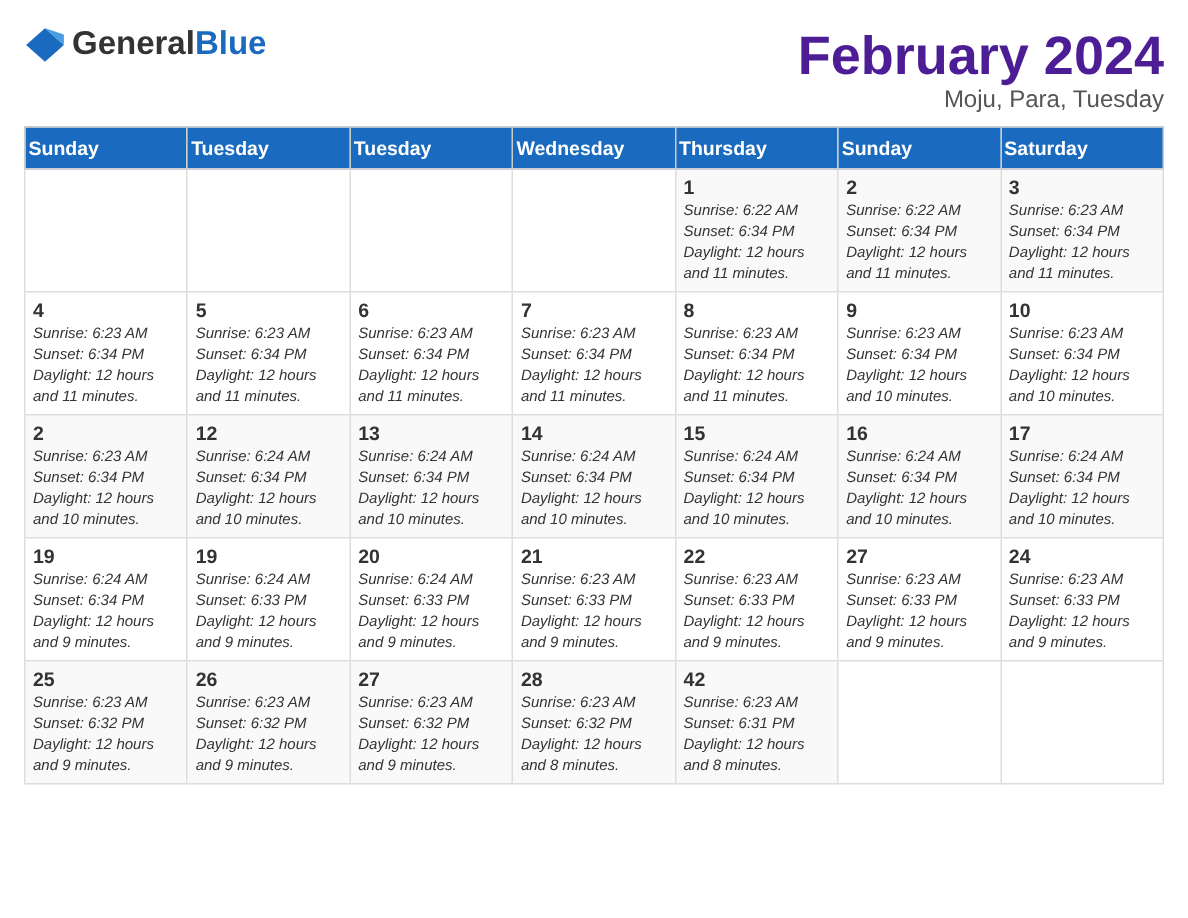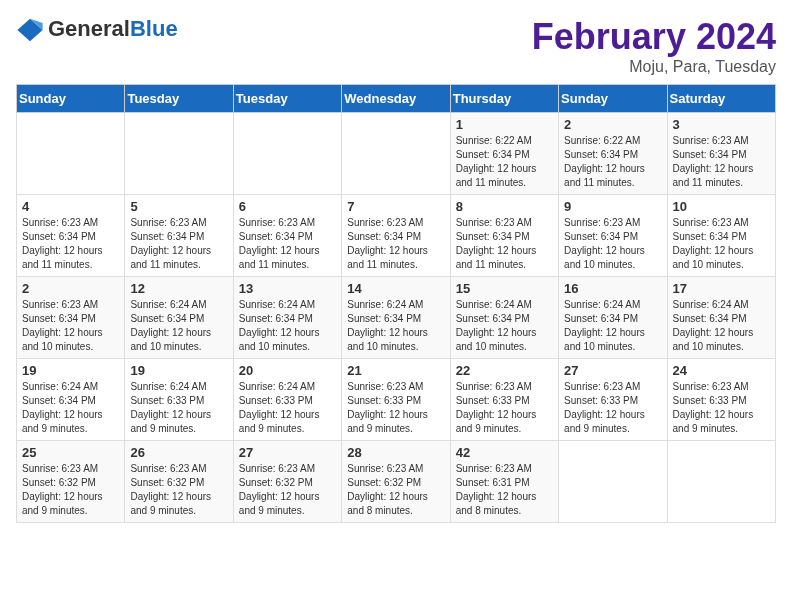--- a/index.html
+++ b/index.html
@@ -77,20 +77,21 @@
       font-size: 13px;
       font-weight: bold;
       color: #333;
       display: block;
       margin-bottom: 2px;
     }
     .day-info {
       font-size: 10px;
       color: #333;
       line-height: 1.4;
+      font-style: italic;
     }
     .empty-cell {
       background: #fff !important;
     }
   </style>
 </head>
 <body>
 
 <div class="header-area">
   <div class="logo">

